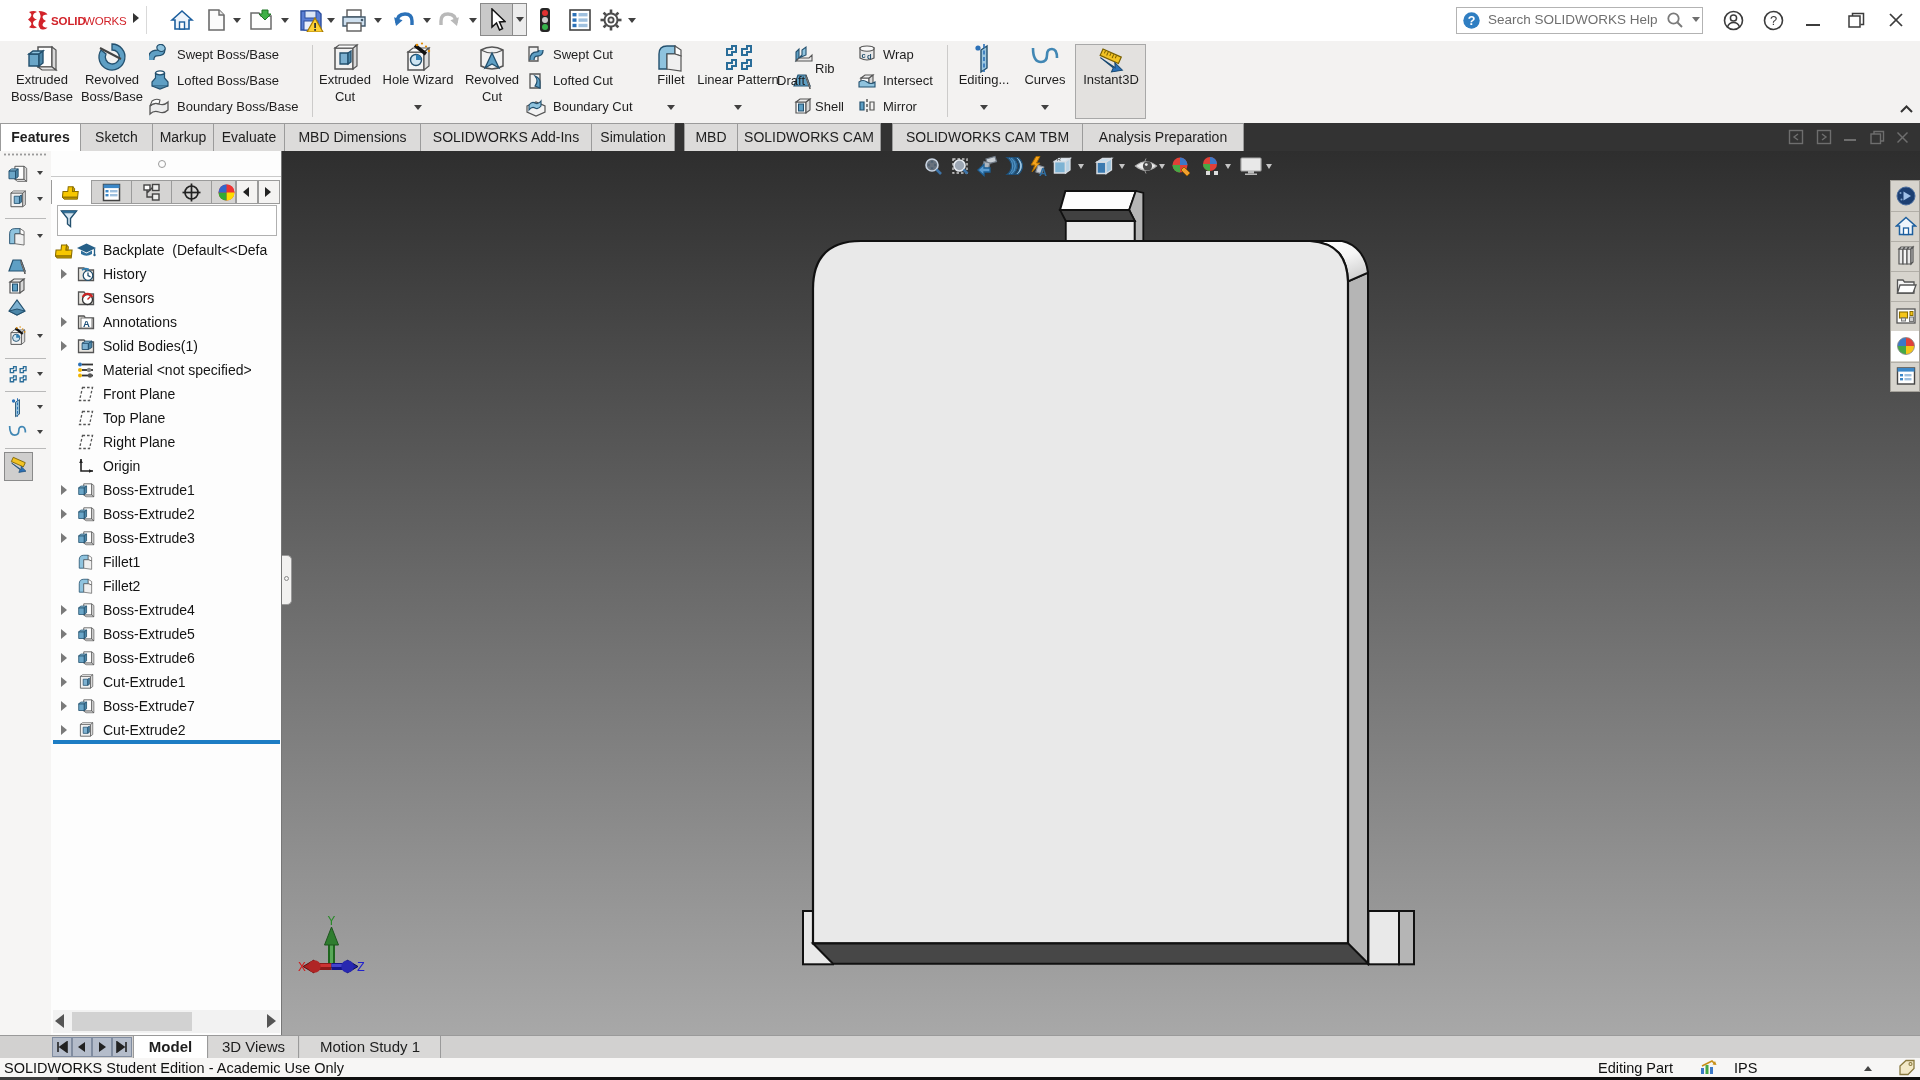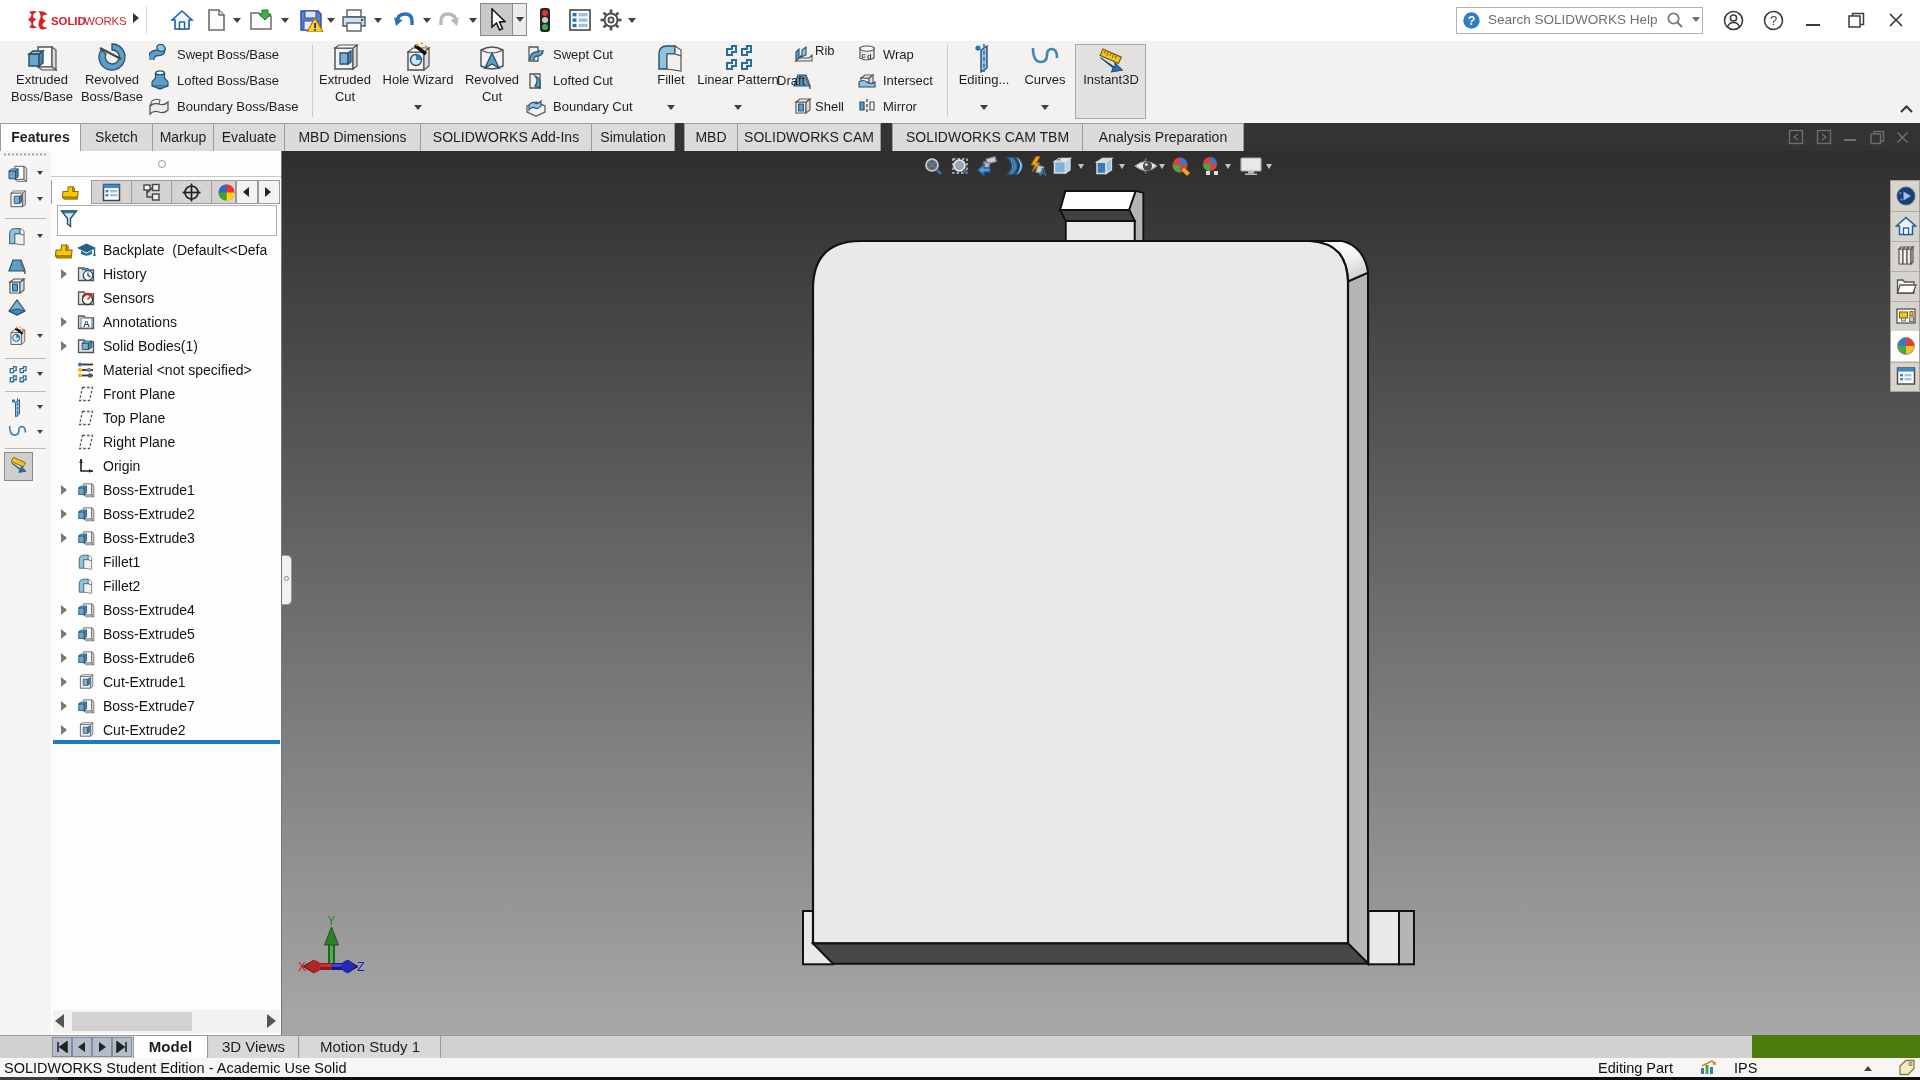--- a/index.html
+++ b/index.html
@@ -30,21 +30,21 @@
 #leftpanel { position:absolute; left:51px; top:0; width:231px; height:884px; background:#fdfdfd; border-right:1px solid #777; overflow:hidden; }
 .lt-sep { position:absolute; left:5px; width:41px; height:1px; background:#b9b9b9; }
 
 
 .trow { position:absolute; left:0; height:24px; width:228px; font-size:14px; color:#141414; white-space:nowrap; }
 .trow .tx { position:absolute; left:52px; top:4px; }
 .texp { position:absolute; left:10px; top:7px; width:0; height:0; border-top:5px solid transparent; border-bottom:5px solid transparent; border-left:6px solid #7a7a7a; }
 .ticon { position:absolute; left:26px; top:3px; width:18px; height:18px; }
 
 
-#modelrow { position:absolute; left:0; top:1035px; width:1752px; height:23px; background:#d2d1d0; border-top:1px solid #9a9a9a; }
+#modelrow { position:absolute; left:0; top:1035px; width:1920px; height:23px; background:#d2d1d0; border-top:1px solid #9a9a9a; }
 .mtab { position:absolute; top:0; height:22px; background:#d9d8d7; border-right:1px solid #9a9a9a; font-size:15px; color:#1e1e1e; text-align:center; line-height:22px; }
 #statusbar { position:absolute; left:0; top:1058px; width:1920px; height:19px; background:#f7f6f5; font-size:14.5px; color:#111; }
 #bottomstrip { position:absolute; left:0; top:1077px; width:1920px; height:3px; background:#101010; }
 </style>
 </head>
 <body>
 <div id="app">
   <div id="titlebar">
 
     <svg class="abs" style="left:26px;top:9px" width="114" height="22" viewBox="0 0 114 22">
@@ -288,21 +288,21 @@
       </g>
     </svg>
     <div class="rb-label rb-center" style="left:738px;top:31px">Linear Pattern</div>
     <div class="ddarr" style="left:734px;top:64px"></div>
 
     <svg class="abs" style="left:794px;top:3px" width="20" height="20" viewBox="0 0 20 20">
       <path d="M2 17 L2 8 L5 5 L5 14 Z" fill="#5e9fc4" stroke="#23506e" stroke-width="1.1"></path>
       <path d="M2 17 L5 14 L15 14 L18 11 L18 17 Z" fill="#e8e8e8" stroke="#555" stroke-width="1.1"></path>
       <path d="M5 14 L8 11 L8 6 L12 3 L12 11 Z" fill="#8fc3de" stroke="#23506e" stroke-width="1.1"></path>
     </svg>
-    <div class="rb-label" style="left:815px;top:2px">Rib</div>
+    <div class="rb-label" style="left:815px;top:20px">Rib</div>
 
     <svg class="abs" style="left:792px;top:29px" width="20" height="20" viewBox="0 0 20 20">
       <path d="M2 16 L6 5 L14 5 L18 16 Z" fill="#5e9fc4" stroke="#23506e" stroke-width="1.2"></path>
       <path d="M14 5 L18 16 L18 19 L14 8 Z" fill="#e8e8e8" stroke="#555" stroke-width="1"></path>
     </svg>
     <div class="rb-label" style="left:777px;top:32px">Draft</div>
 
     <svg class="abs" style="left:793px;top:55px" width="20" height="20" viewBox="0 0 20 20">
       <path d="M3 6 L13 6 L13 17 L3 17 Z" fill="#fff" stroke="#555" stroke-width="1.2"></path>
       <path d="M13 6 L17 3 L17 14 L13 17 Z" fill="#d9d9d9" stroke="#555" stroke-width="1.1"></path>
@@ -954,21 +954,21 @@
       </svg>
     <div class="abs" style="left:112px;top:1px;width:20px;height:20px;background:#b4bcca;border:1px solid #808ca0"></div>
     <svg class="abs" style="left:115px;top:5px" width="14" height="12" viewBox="0 0 14 12">
         <path d="M11 1 L11 11 M2 1 L9 6 L2 11 Z" stroke="#222" stroke-width="1.6" fill="#222"></path>
       </svg>
     <div class="mtab" style="left:133px;width:75px;background:#fff;font-weight:bold;border-left:1px solid #9a9a9a">Model</div>
     <div class="mtab" style="left:209px;width:90px">3D Views</div>
     <div class="mtab" style="left:300px;width:141px">Motion Study 1</div>
   </div>
   <div id="statusbar">
-    <div class="abs" style="left:4px;top:2px">SOLIDWORKS Student Edition - Academic Use Solid</div>
+    <div class="abs" style="left:4px;top:2px">SOLIDWORKS Student Edition - Academic Use Only</div>
     <div class="abs" style="left:1598px;top:2px">Editing Part</div>
     <svg class="abs" style="left:1700px;top:2px" width="17" height="15" viewBox="0 0 17 15">
       <rect x="1" y="8" width="3" height="6" fill="#3c78c8"></rect>
       <rect x="5.5" y="5" width="3" height="9" fill="#46a846"></rect>
       <rect x="10" y="7" width="3" height="7" fill="#3c78c8"></rect>
       <path d="M2 6 L12 1 L15 4" fill="none" stroke="#c89018" stroke-width="1.6"></path>
       <path d="M15 1 L16.5 5 L12.5 4.5 Z" fill="#c89018"></path>
     </svg>
     <div class="abs" style="left:1734px;top:2px">IPS</div>
     <div class="abs" style="left:1864px;top:8px;width:0;height:0;border-left:4.5px solid transparent;border-right:4.5px solid transparent;border-bottom:5.5px solid #444"></div>

